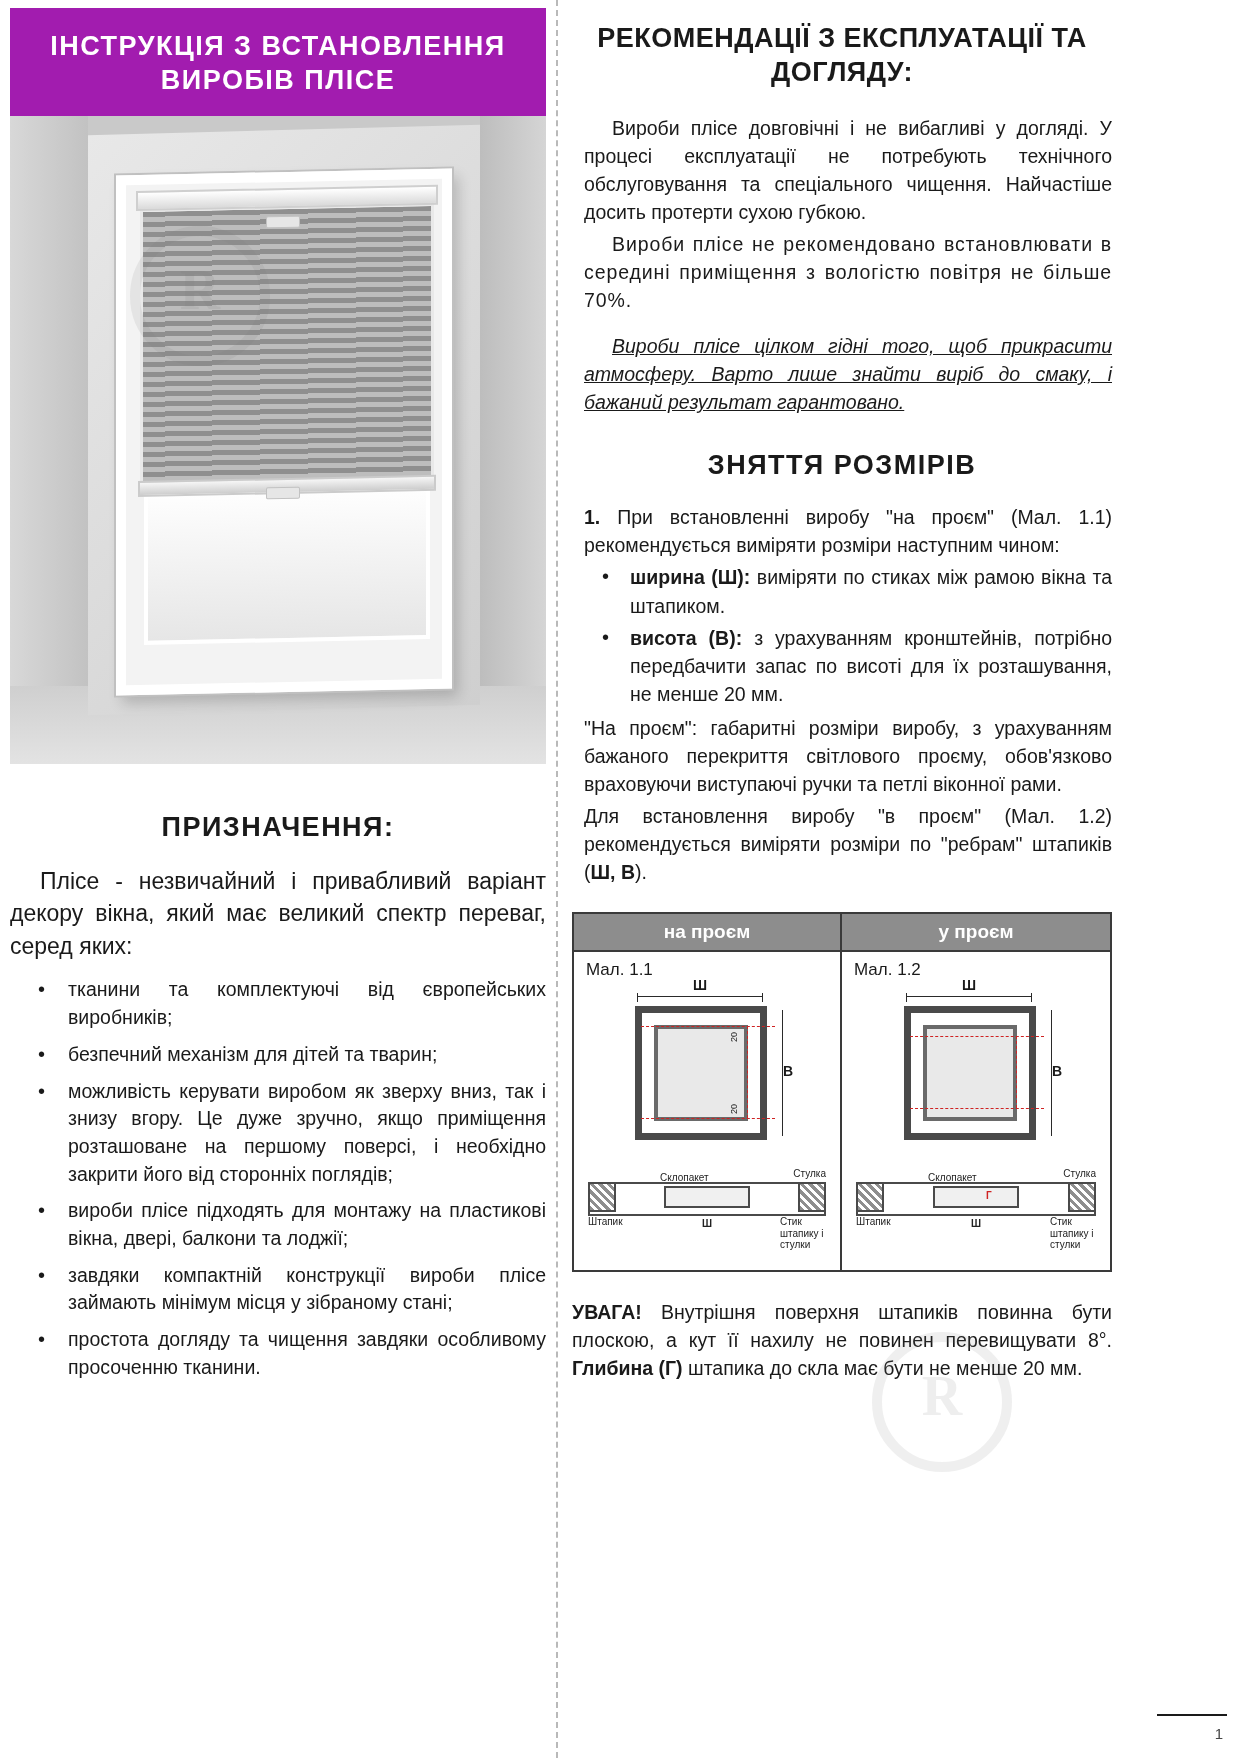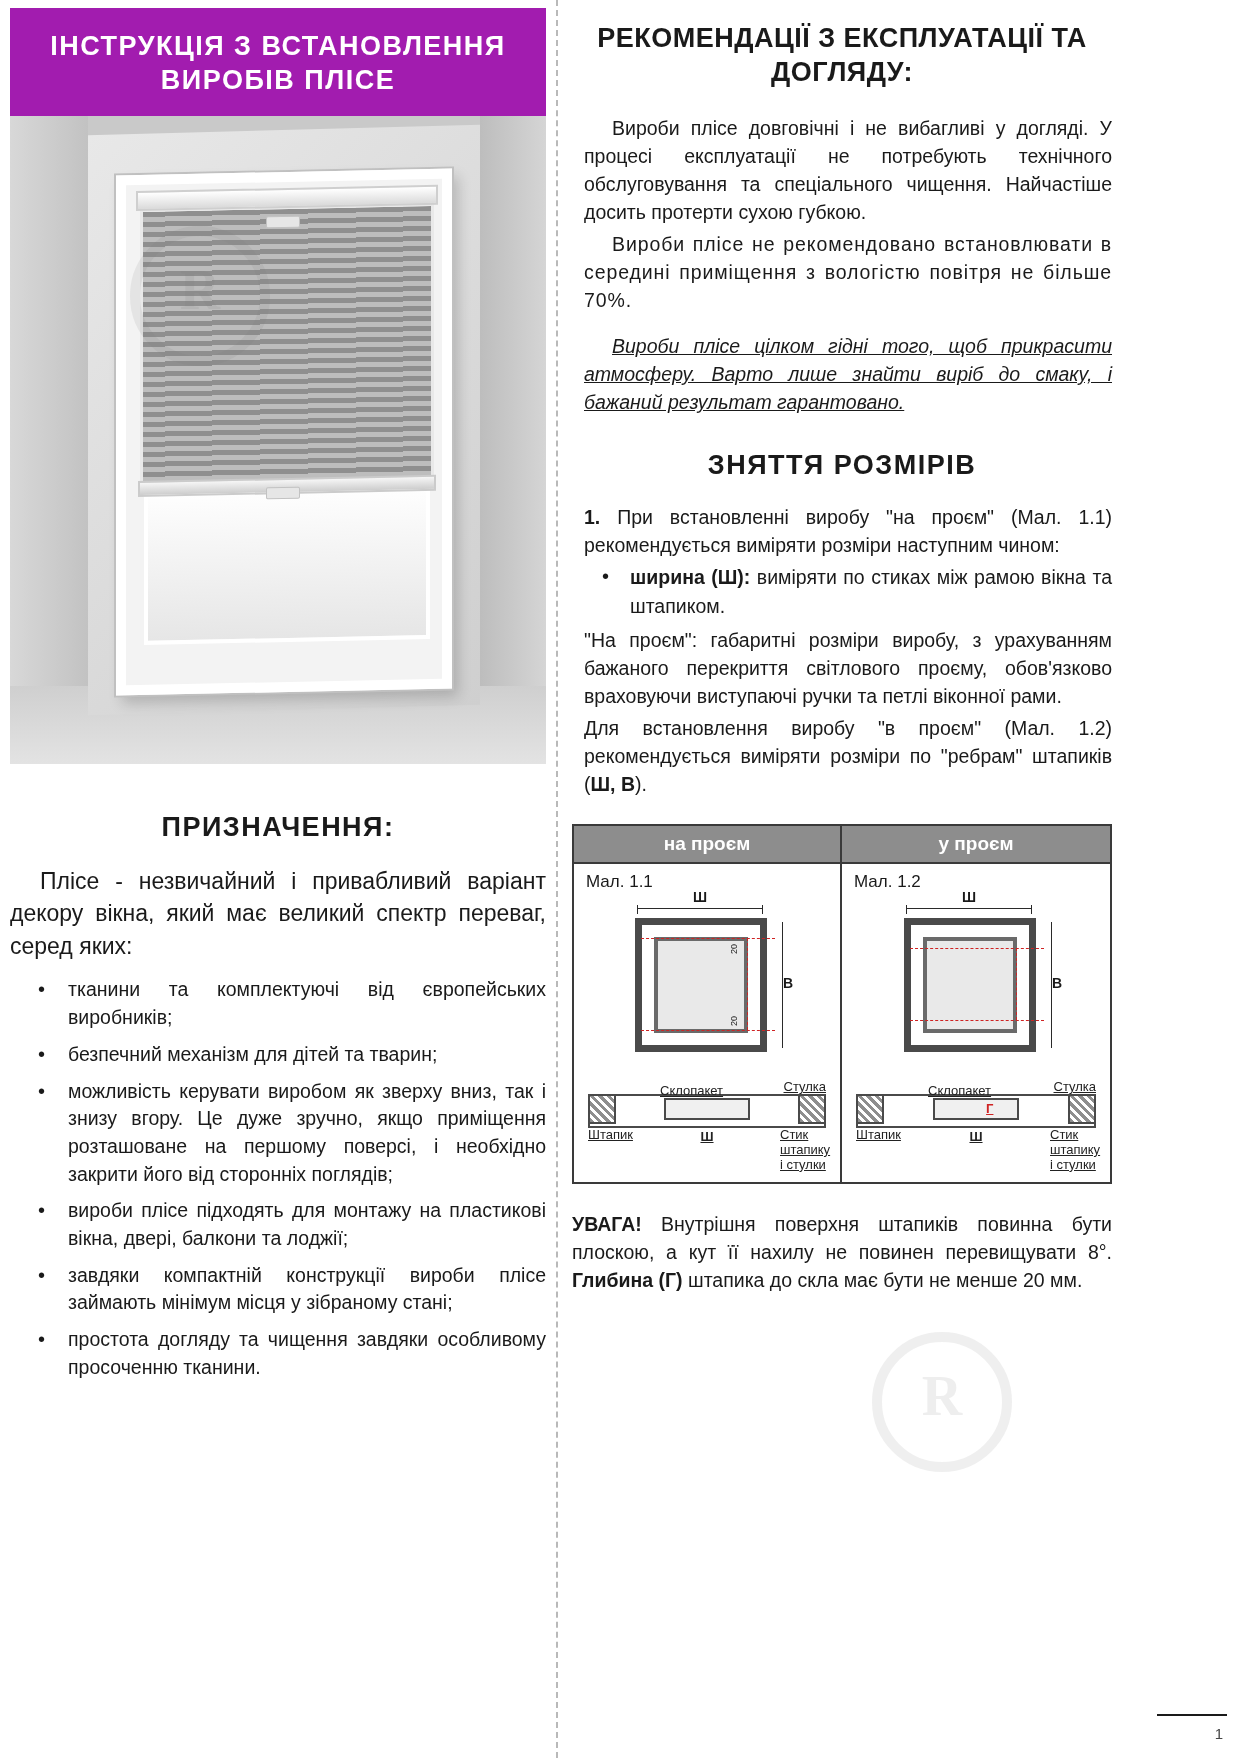--- a/index.html
+++ b/index.html
@@ -323,21 +323,21 @@
   .sect-blk {
     position: absolute; top: 16px; width: 28px; height: 30px;
     background: repeating-linear-gradient(45deg,#8e8e8e 0 3px,#ffffff 3px 6px);
     border: 2px solid #4a4a4a; box-sizing: border-box;
   }
   .sect-mid {
     position: absolute; left: 50%; transform: translateX(-50%);
     top: 20px; width: 86px; height: 22px;
     background: #f0f0f0; border: 2px solid #4a4a4a; box-sizing: border-box;
   }
-  .sect-txt { position: absolute; font-size: 13px; color:#222; line-height:1.15;text-decoration:underline; }
+  .sect-txt { position: absolute; font-size: 10px; color:#222; line-height:1.15; }
   .sect-txt.b { font-weight: bold; }
 
   .warn {
     margin-top: 26px;
     font-size: 19.5px;
     line-height: 1.44;
     text-align: justify;
   }
   .warn b { font-weight: bold; }
 
@@ -409,20 +409,23 @@
 
     <p class="r-para">
       <b>1.</b>
       <span>При встановленні виробу "на проєм" (Мал. 1.1) рекомендується виміряти розміри наступним чином:</span>
     </p>
 
     <ul class="r-bullets">
       <li>
         <b>ширина (Ш):</b><span> виміряти по стиках між рамою вікна та штапиком.</span>
       </li>
+      <li>
+        <b>висота  (В):</b><span> з урахуванням кронштейнів, потрібно передбачити запас по висоті для їх розташування, не менше 20 мм.</span>
+      </li>
     </ul>
 
     <p class="r-para">"На проєм": габаритні розміри виробу, з урахуванням бажаного перекриття світлового проєму, обов'язково враховуючи виступаючі ручки та петлі віконної рами.</p>
     <p class="r-para">
       <span>Для встановлення виробу "в проєм" (Мал. 1.2) рекомендується виміряти розміри по "ребрам" штапиків (</span><b>Ш, В</b><span>).</span>
     </p>
 
     <div class="diagrams">
 
       <div class="diag">

